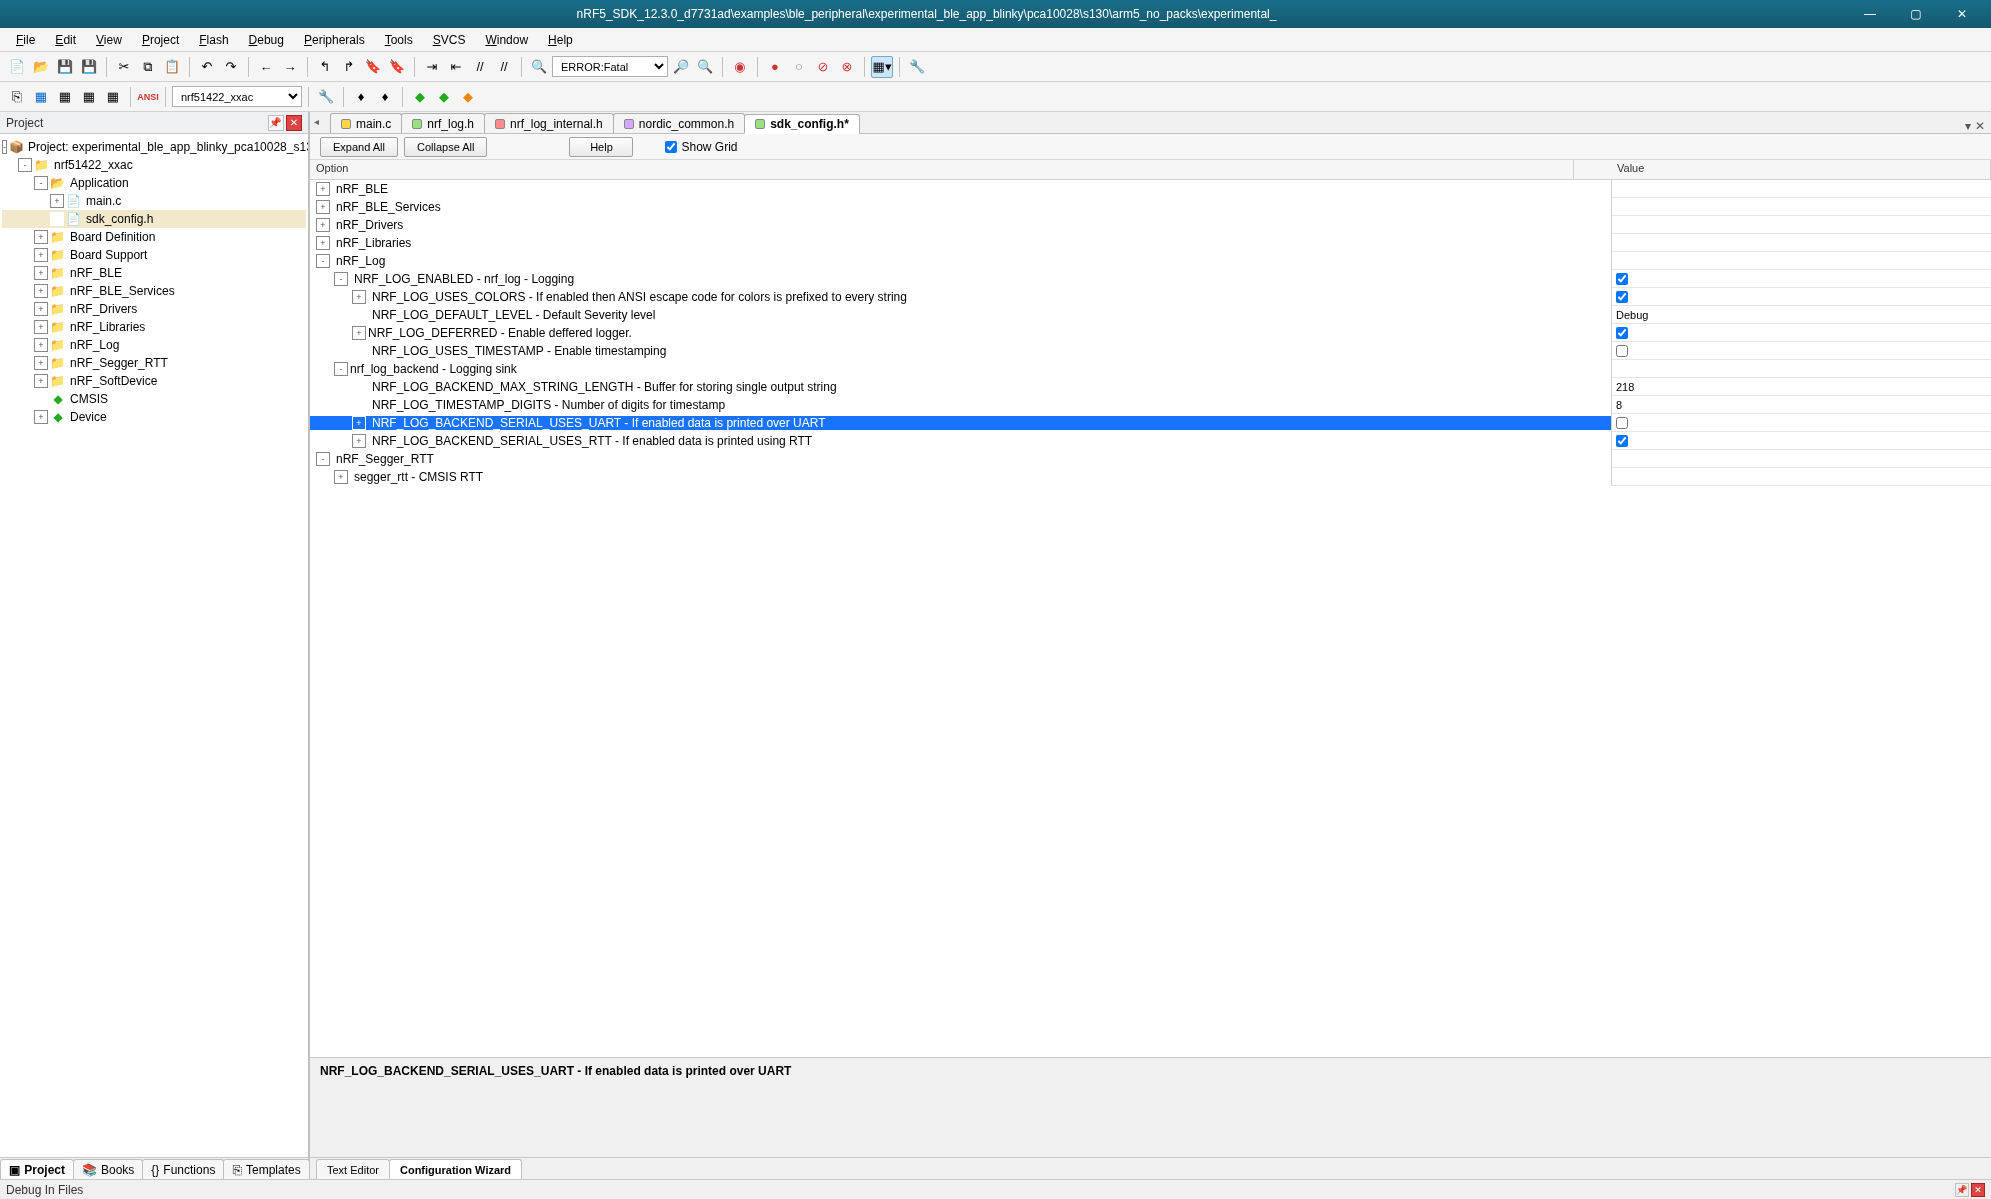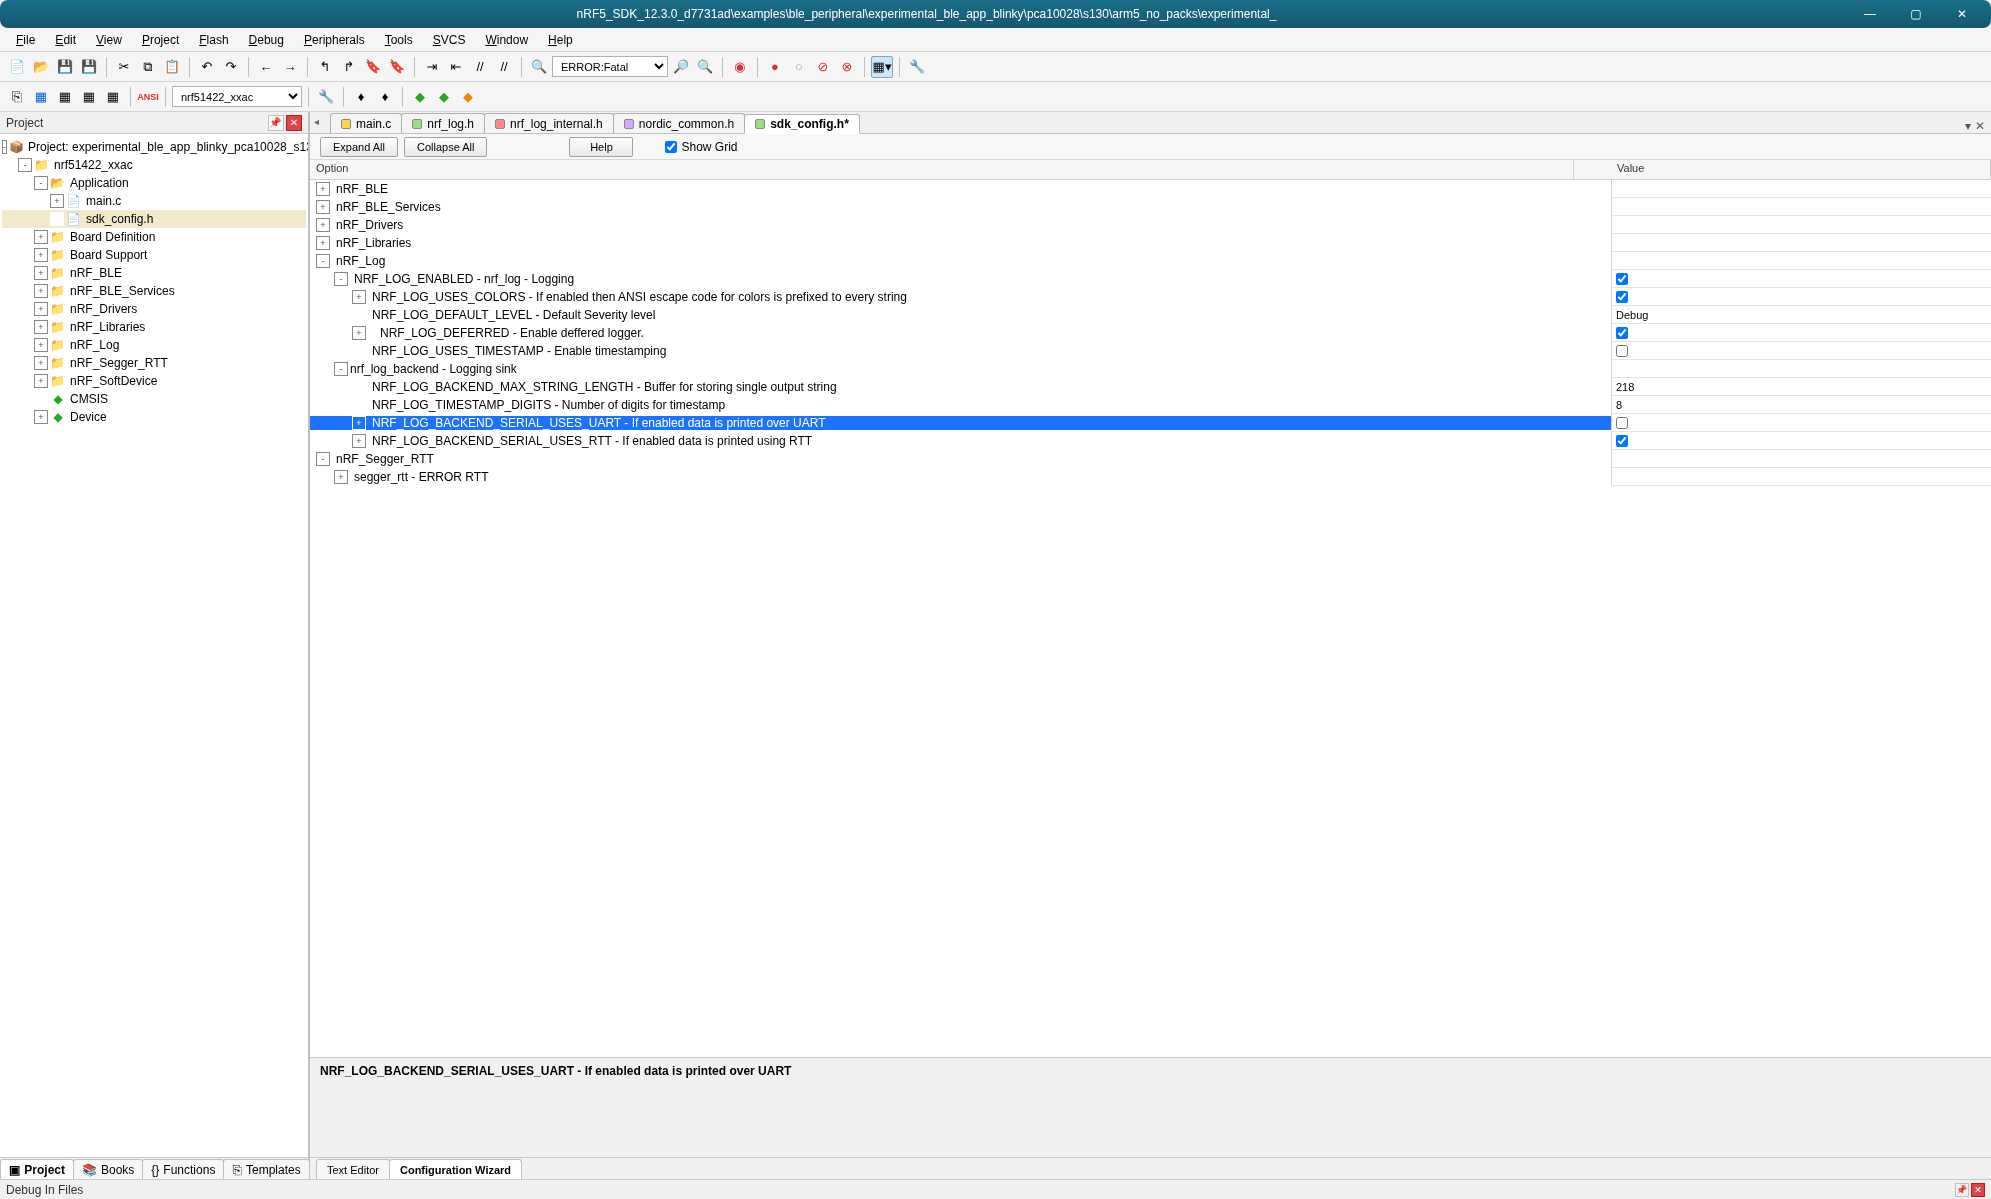--- a/index.html
+++ b/index.html
@@ -1,19 +1,19 @@
 <!DOCTYPE html>
 <html><head>
 <meta charset="utf-8">
 <style>
   * { box-sizing: border-box; margin: 0; padding: 0; font-family: "Segoe UI", Tahoma, sans-serif; font-size: 12px; }
   html, body { width: 100%; height: 100%; overflow: hidden; background: #f0f0f0; }
 
   
-  .titlebar { height: 28px; background: linear-gradient(#1a6f8a,#14586e); color: #fff; display: flex; align-items: center; padding: 0 6px; border-radius: 8px; }
+  .titlebar { height: 28px; background: linear-gradient(#1a6f8a,#14586e); color: #fff; display: flex; align-items: center; padding: 0 6px; }
   .titlebar .title { flex: 1; text-align: center; font-size: 12px; white-space: nowrap; overflow: hidden; text-overflow: ellipsis; padding: 0 40px; }
   .titlebar .winbtns { display: flex; gap: 0; }
   .titlebar .winbtn { width: 46px; height: 28px; display: flex; align-items: center; justify-content: center; color: #fff; }
 
   
   .menubar { height: 24px; background: #f5f5f5; display: flex; align-items: center; padding: 0 6px; border-bottom: 1px solid #d0d0d0; }
   .menubar .menuitem { padding: 2px 10px; cursor: default; }
   .menubar .menuitem span.u { text-decoration: underline; }
 
   
@@ -424,21 +424,21 @@
               <span class="indent" style="width: 42px;"></span>
               <span class="tw empty"></span>
               <span style="margin-left: 4px;">NRF_LOG_DEFAULT_LEVEL  - Default Severity level</span>
             </div>
             <div class="val">Debug</div>
           </div>
           <div class="cfg-row">
             <div class="opt">
               <span class="indent" style="width: 42px;"></span>
               <span class="tw">+</span>
-              <span style="margin-left: 12px; text-align: right;">NRF_LOG_DEFERRED - Enable deffered logger.</span>
+              <span style="margin-left: 0; text-align: right;">NRF_LOG_DEFERRED - Enable deffered logger.</span>
             </div>
             <div class="val">
               <input type="checkbox" checked="" style="">
             </div>
           </div>
           <div class="cfg-row">
             <div class="opt">
               <span class="indent" style="width: 42px;"></span>
               <span class="tw empty"></span>
               <span style="margin-left: 4px;">NRF_LOG_USES_TIMESTAMP  - Enable timestamping</span>
@@ -496,21 +496,21 @@
               <span class="indent" style="width: 6px;"></span>
               <span class="tw">-</span>
               <span style="margin-left: 4px;">nRF_Segger_RTT</span>
             </div>
             <div class="val"></div>
           </div>
           <div class="cfg-row">
             <div class="opt">
               <span class="indent" style="width: 24px;"></span>
               <span class="tw">+</span>
-              <span style="margin-left: 4px;">segger_rtt - ERROR RTT</span>
+              <span style="margin-left: 4px;">segger_rtt - CMSIS RTT</span>
             </div>
             <div class="val"></div>
           </div>
         </div>
       <div class="cfg-desc">
         <b>NRF_LOG_BACKEND_SERIAL_USES_UART - If enabled data is printed over UART</b>
       </div>
     </div>
 
     <div class="editor-bottom-tabs" id="editor-bottom-tabs">

